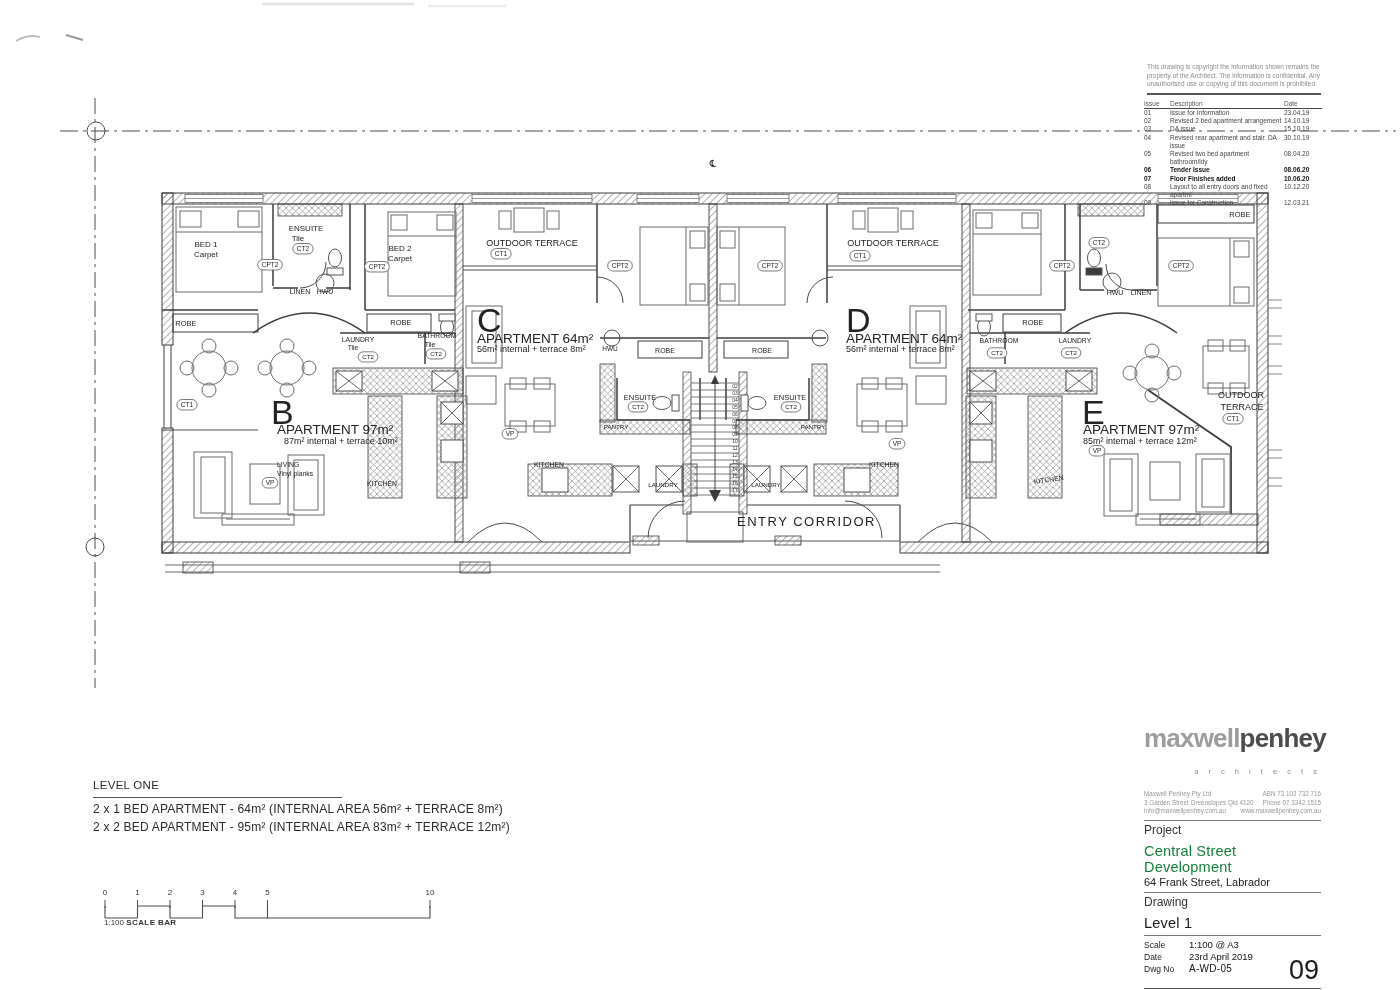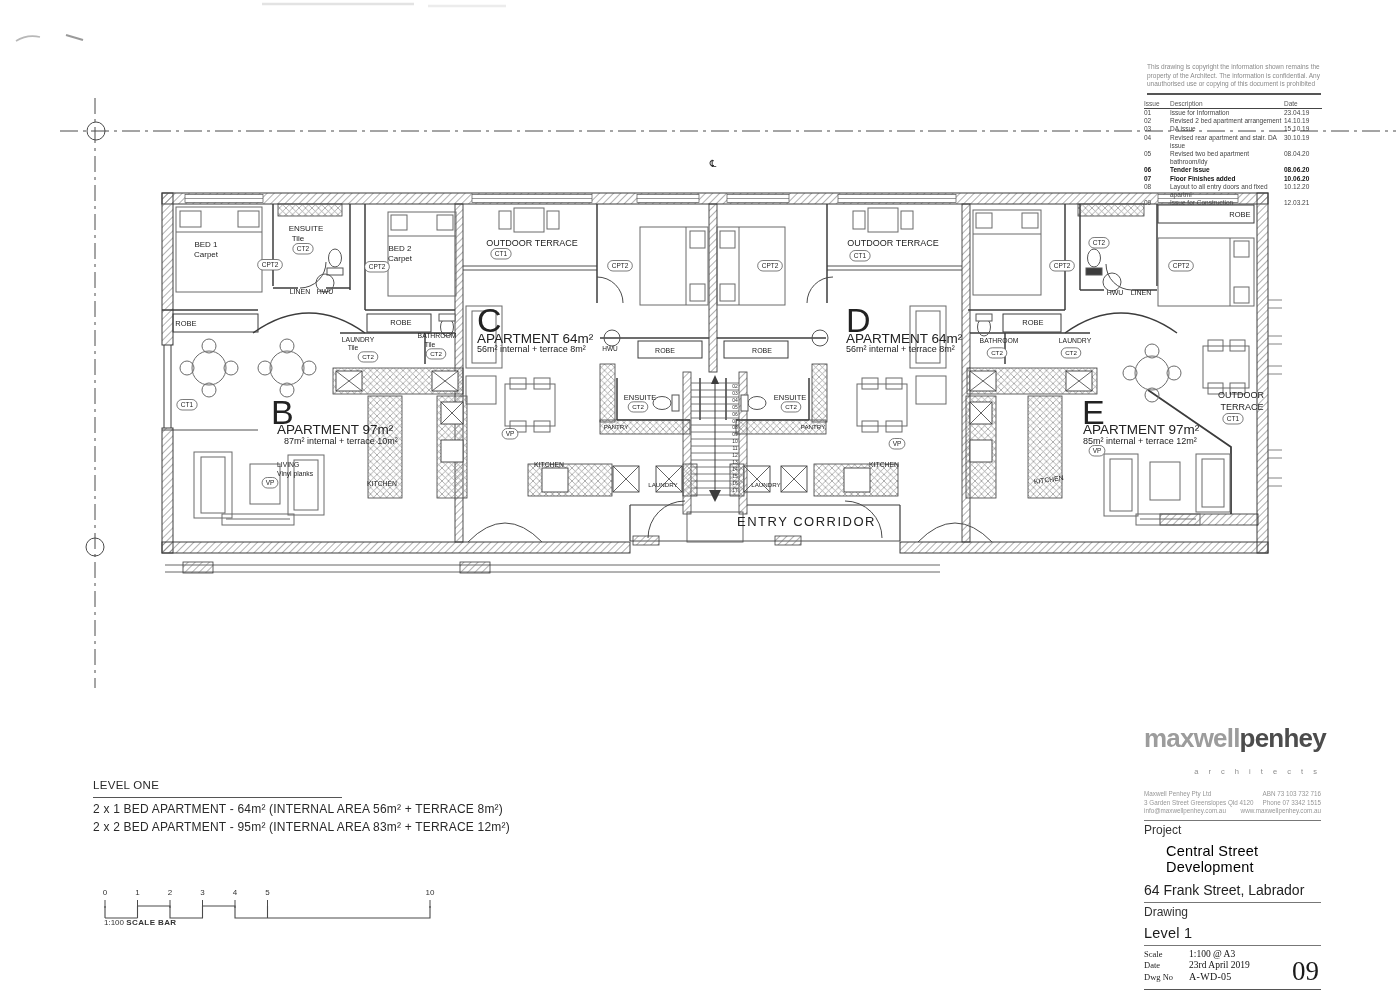--- a/index.html
+++ b/index.html
@@ -27,24 +27,24 @@
   .tb{position:absolute;left:1144px;top:726px;width:177px;}
   .tb-logo{font-size:26px;font-weight:bold;letter-spacing:-.8px;line-height:24px;}
   .lg1{color:#9c9c9c;}
   .lg2{color:#4c4c4c;}
   .tb-arch{font-size:7.5px;letter-spacing:4px;color:#8d8d8d;text-align:right;margin-top:17px;}
   .tb-contact{margin-top:14px;font-size:6.3px;line-height:8.6px;color:#979797;
     border-bottom:1.2px solid #777;padding-bottom:4px;}
   .tb-contact div{display:flex;justify-content:space-between;}
   .tb-sec{border-bottom:1.2px solid #777;padding:2px 0 4px 0;}
   .tb-label{font-size:12px;color:#333;margin-bottom:6px;}
-  .tb-project{font-size:14.5px;color:#000000;letter-spacing:.2px;margin-left:22px;}
-  .tb-addr{font-size:14px;color:#222;margin-top:7px;}
+  .tb-project{font-size:14.5px;color:#15803d;letter-spacing:.2px;}
+  .tb-addr{font-size:11px;color:#222;margin-top:1px;}
   .tb-drawing{font-size:14.5px;color:#1a1a1a;line-height:16.5px;letter-spacing:.2px;}
-  .tb-meta{position:relative;border-bottom:1.6px solid #555;padding:3px 0 6px 0;font-family:Liberation Serif, serif;}
+  .tb-meta{position:relative;border-bottom:1.6px solid #555;padding:3px 0 13px 0;}
   .tb-row{display:flex;align-items:baseline;line-height:11px;}
   .tb-k{width:45px;flex:none;font-size:8.5px;color:#222;}
   .tb-v{font-size:9.5px;color:#111;}
   .tb-v-dwg{font-size:10px;letter-spacing:.3px;}
   .tb-issue{position:absolute;right:2px;bottom:2px;font-size:27px;color:#1a1a1a;}
 </style>
 </head>
 <body>
 
 <div class="page">

